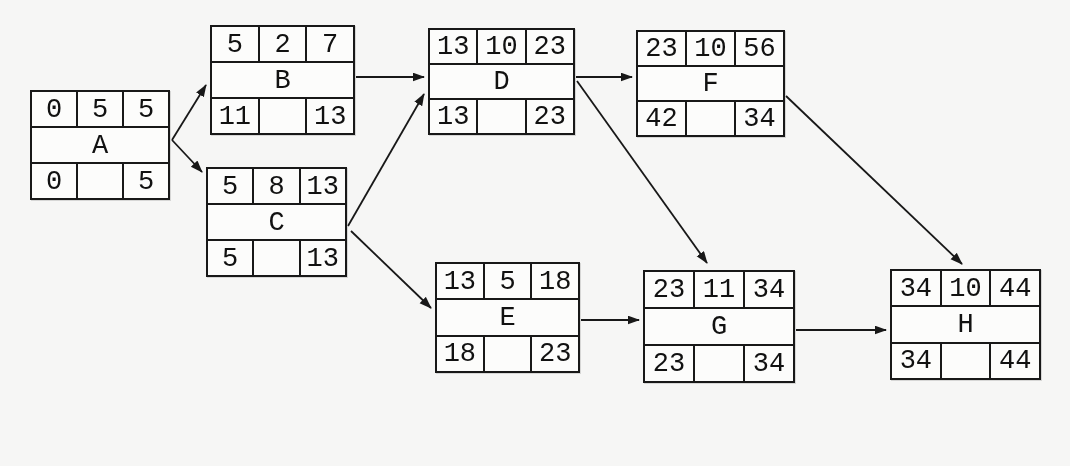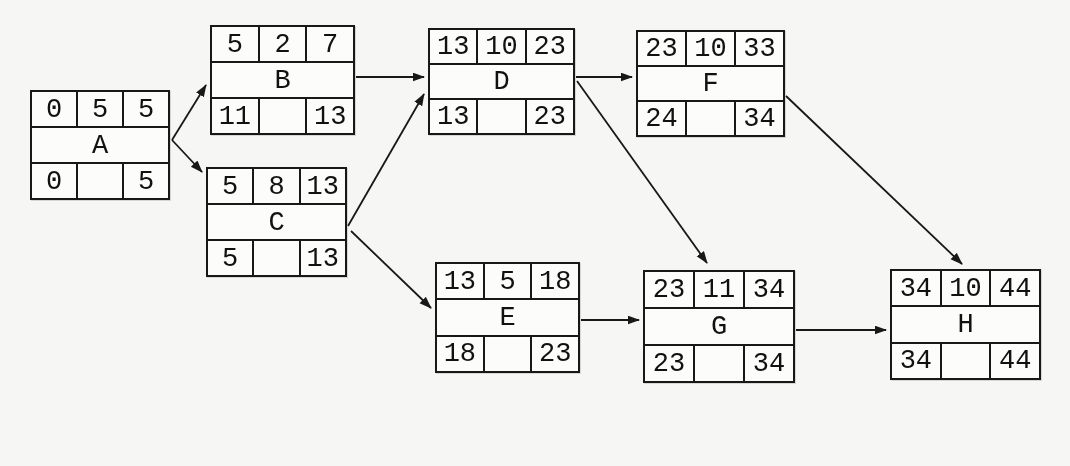--- a/index.html
+++ b/index.html
@@ -153,27 +153,27 @@
       <div class="row bottom">
         <div class="cell">18</div>
         <div class="cell"></div>
         <div class="cell">23</div>
       </div>
     </div>
     <div class="node" style="left: 636px; top: 30px; width: 149px; height: 107px;">
       <div class="row top">
         <div class="cell">23</div>
         <div class="cell">10</div>
-        <div class="cell">33</div>
+        <div class="cell">56</div>
       </div>
       <div class="row mid">
         <div class="cell">F</div>
       </div>
       <div class="row bottom">
-        <div class="cell">24</div>
+        <div class="cell">42</div>
         <div class="cell"></div>
         <div class="cell">34</div>
       </div>
     </div>
     <div class="node" style="left: 643px; top: 270px; width: 152px; height: 113px;">
       <div class="row top">
         <div class="cell">23</div>
         <div class="cell">11</div>
         <div class="cell">34</div>
       </div>

